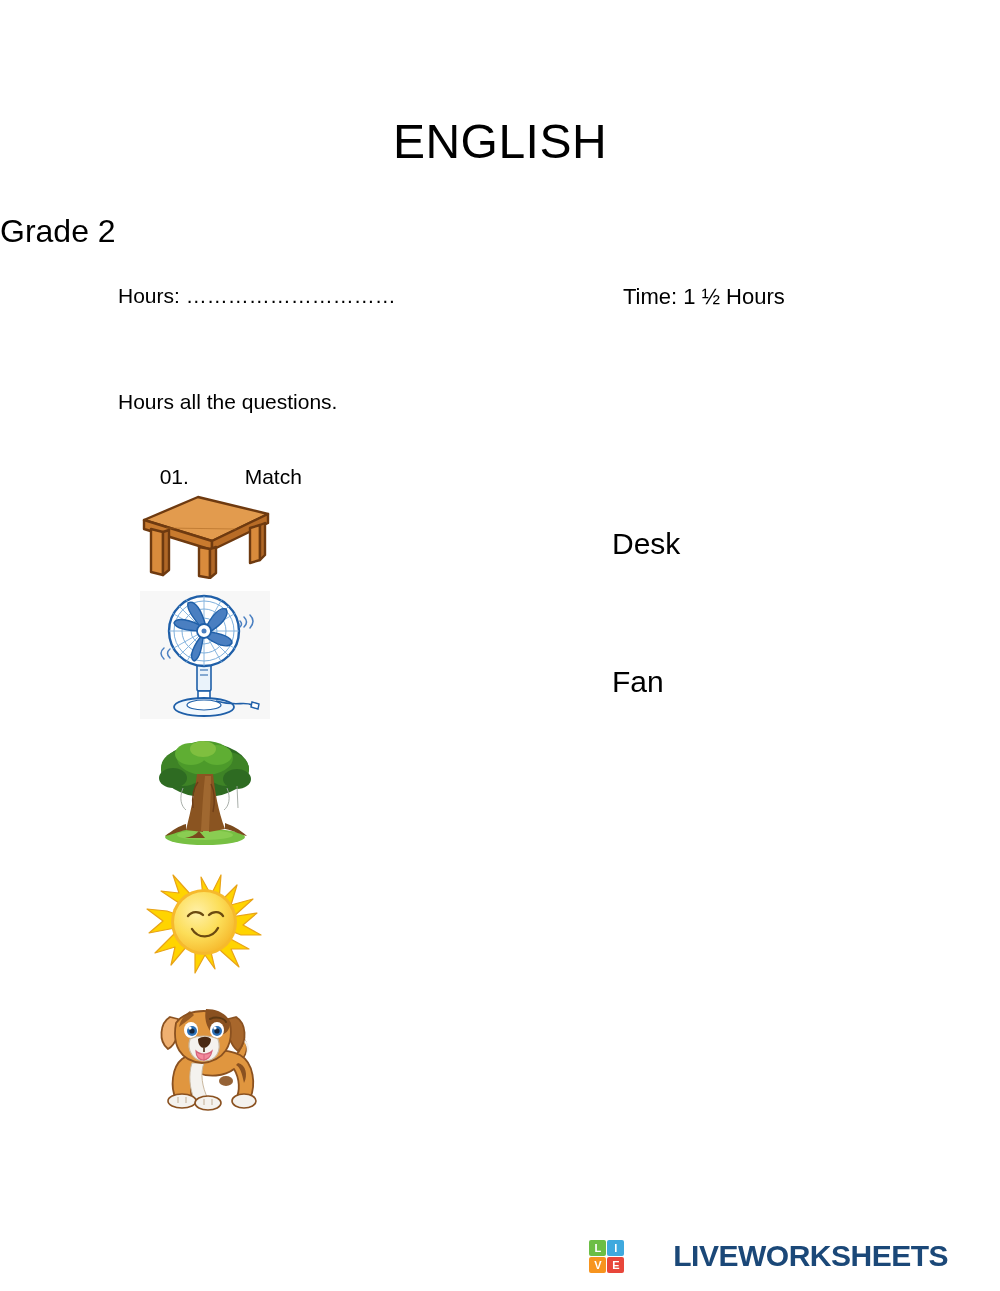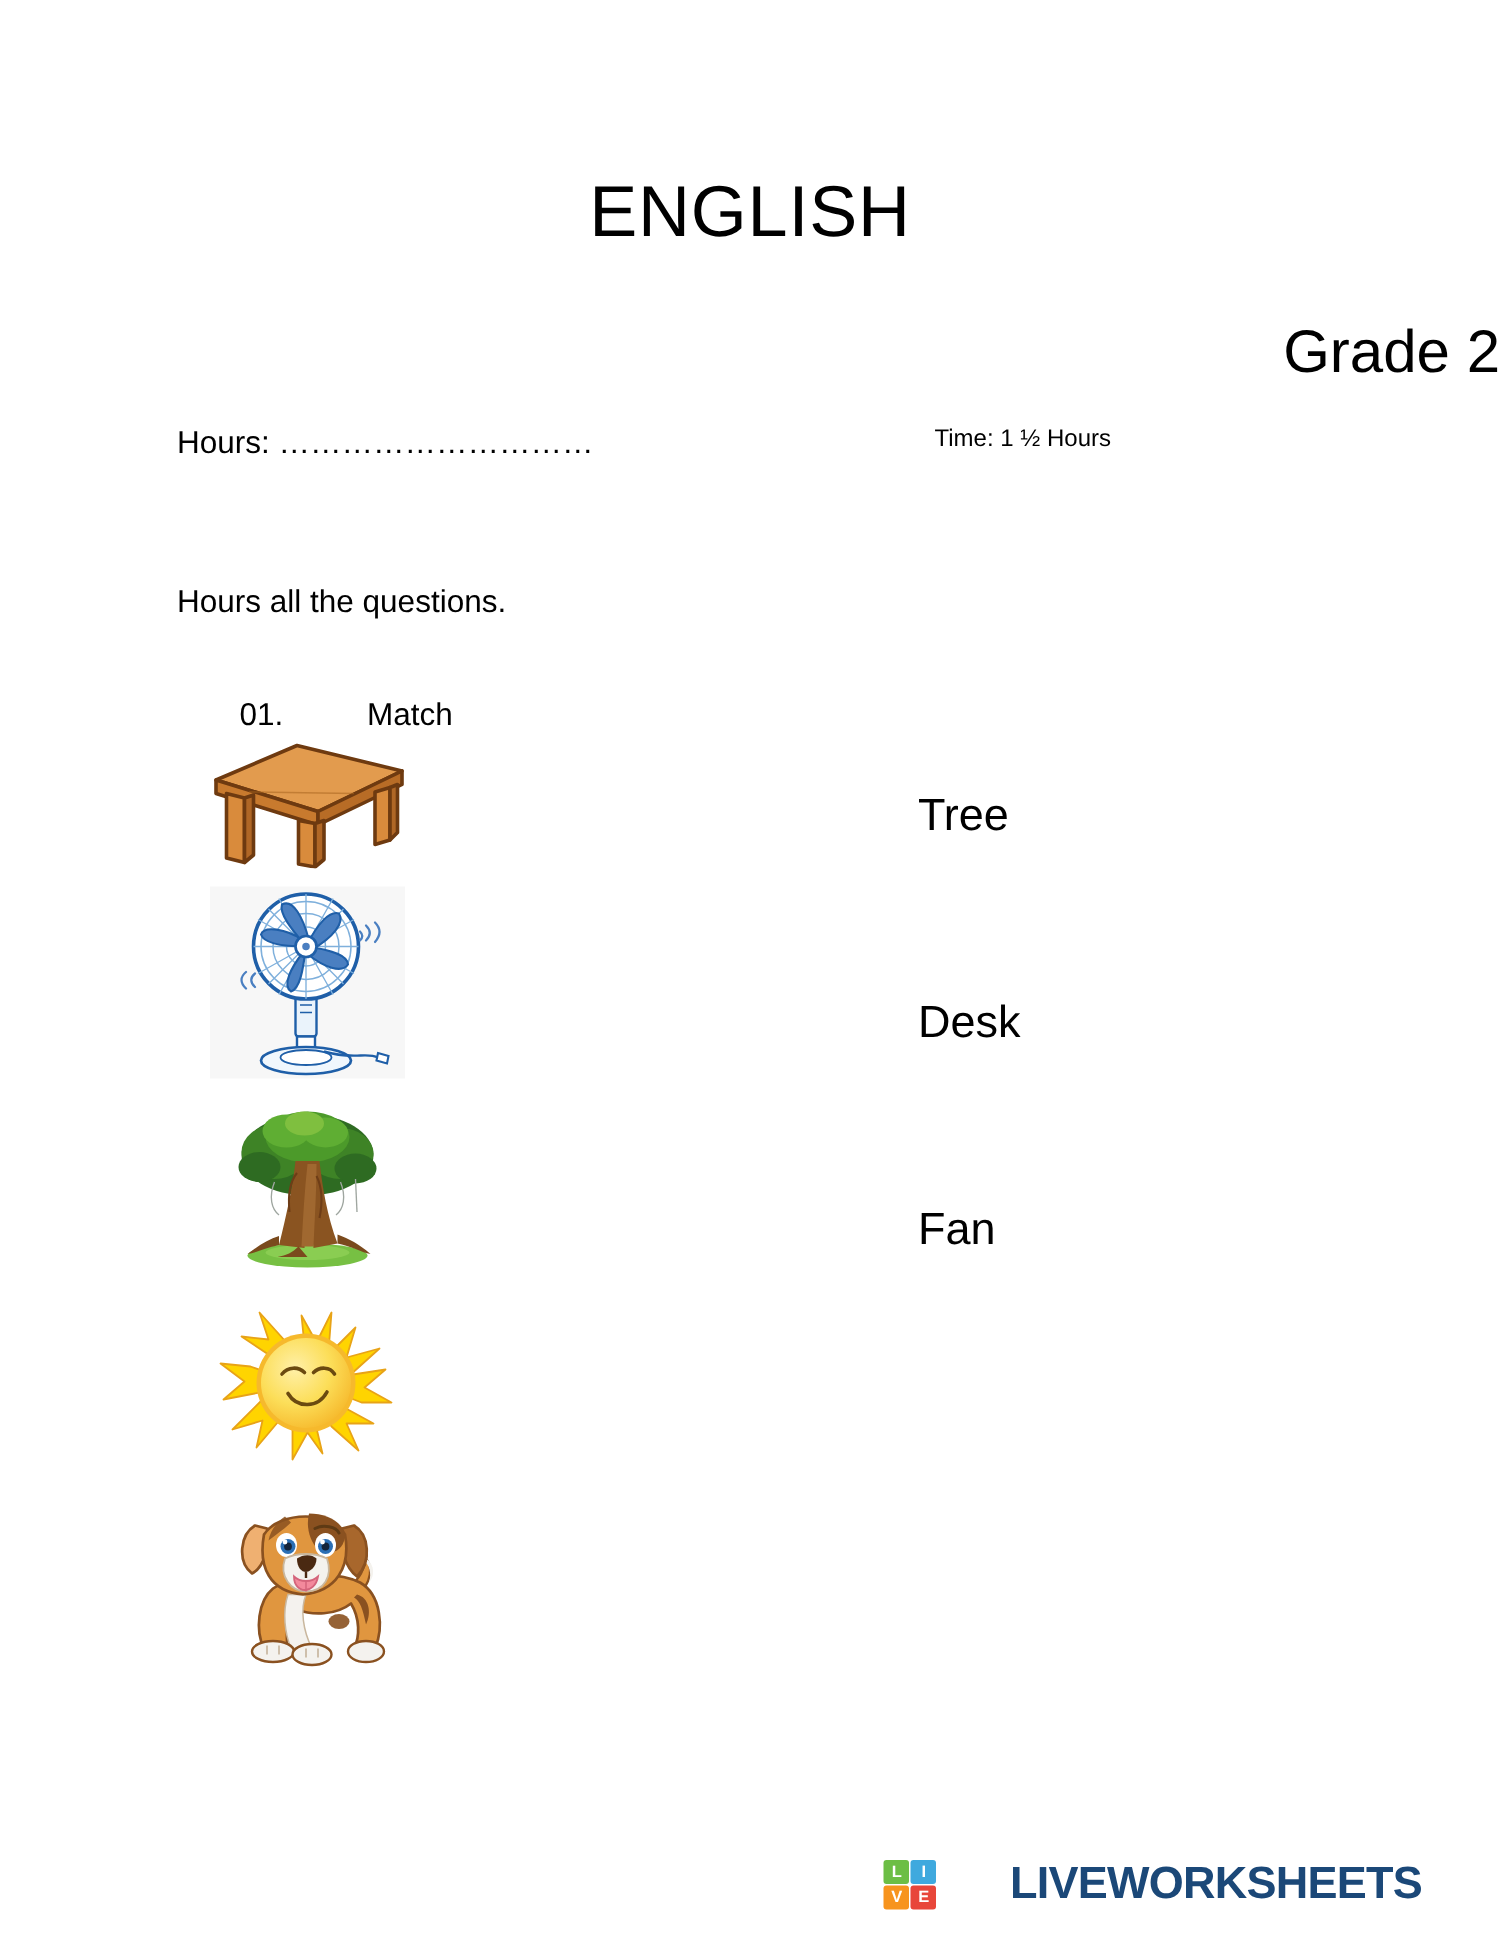--- a/index.html
+++ b/index.html
@@ -26,22 +26,22 @@
     text-align: center;
     font-size: 48px;
     font-weight: 400;
     letter-spacing: 0.5px;
     line-height: 1;
   }
   .page-subtitle {
     position: absolute;
     left: 0; right: 0;
     top: 215px;
-    text-align: right;
-    font-size: 40px;
+    text-align: left;
+    font-size: 32px;
     font-weight: 400;
     line-height: 1;
   }
 
   
   .meta-row {
     position: absolute;
     left: 118px;
     right: 118px;
     top: 284px;
@@ -51,21 +51,21 @@
     position: absolute;
     left: 0;
     top: 0;
     font-size: 21px;
     white-space: pre;
   }
   .meta-time {
     position: absolute;
     left: 505px;
     top: 0;
-    font-size: 16px;
+    font-size: 22px;
     white-space: pre;
   }
 
   
   .instruction {
     position: absolute;
     left: 118px;
     top: 390px;
     font-size: 21px;
   }
@@ -361,21 +361,20 @@
           <path d="M58 61 L58 68" stroke="#D4647B" stroke-width="1"></path>
 
           <ellipse cx="80" cy="88" rx="7" ry="5" fill="#8A5120" opacity="0.9"></ellipse>
         </svg>
       </div>
     </div>
 
   </div>
 
   <div class="word-column">
-    <div class="word-item">Tree</div>
     <div class="word-item">Desk</div>
     <div class="word-item">Fan</div>
   </div>
 
 </div>
 
 <div class="footer-logo">
   <div class="logo-tiles">
     <div class="logo-tile" style="background:#6CBE45;">L</div>
     <div class="logo-tile" style="background:#3FA9DE;">I</div>

